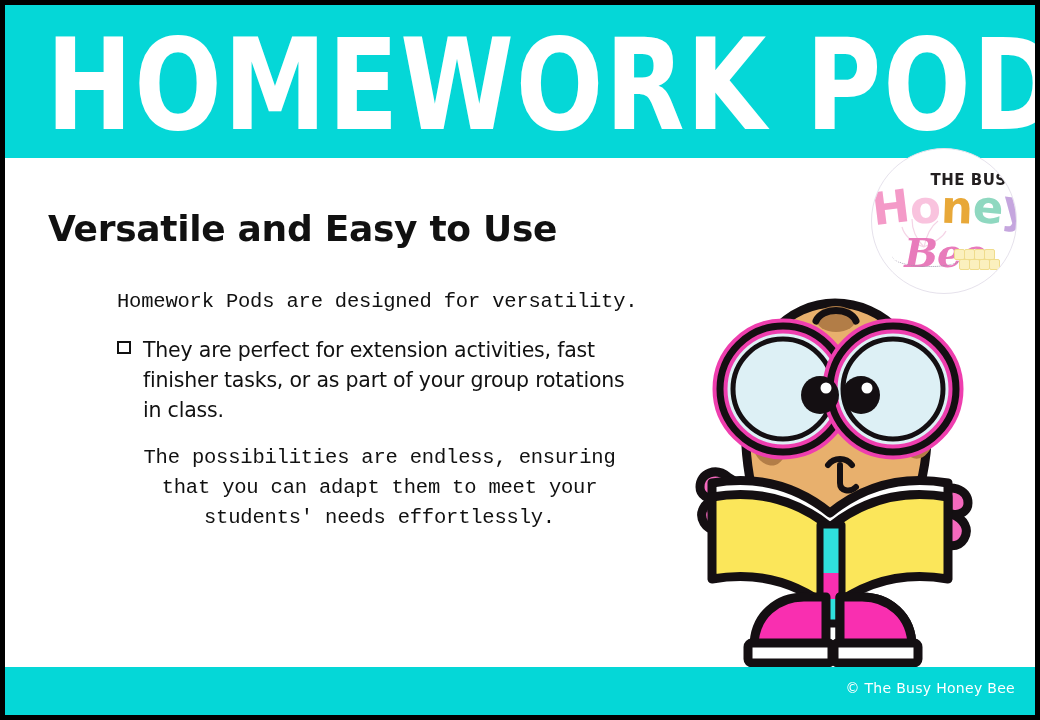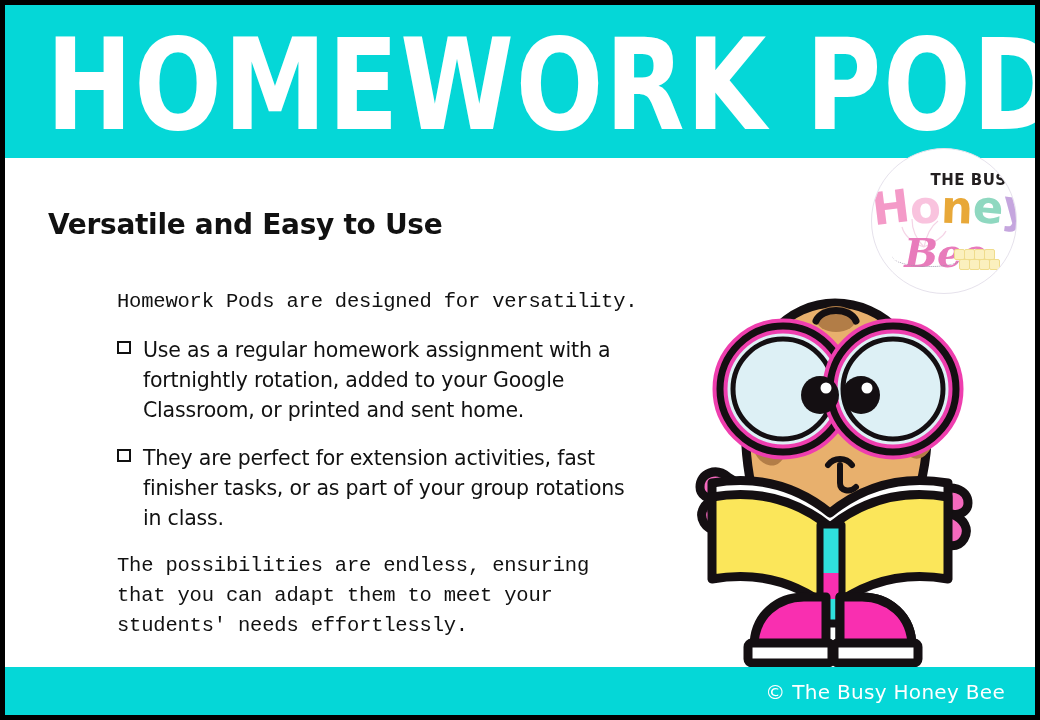--- a/index.html
+++ b/index.html
@@ -50,40 +50,40 @@
     white-space: nowrap;
   }
 
   
   .section-heading {
     position: absolute;
     left: 43px;
     top: 203px;
     font-family: "DejaVu Sans", sans-serif;
     font-weight: 700;
-    font-size: 28px;
+    font-size: 36px;
     letter-spacing: -0.3px;
     color: #111111;
   }
 
   
   .body-copy {
     position: absolute;
     left: 112px;
     top: 282px;
     width: 525px;
     font-family: "DejaVu Sans", sans-serif;
     font-size: 20.5px;
     line-height: 30px;
     color: #111111;
     letter-spacing: -0.2px;
   }
 
   .para { margin-bottom: 18px; font-family: Liberation Mono, monospace; }
-  .para.last { margin-bottom: 0; }
+  .para.last { margin-bottom: 0; text-align: center; }
 
   .bullet-item {
     position: relative;
     padding-left: 26px;
     margin-bottom: 18px;
   }
 
   .bullet-box {
     position: absolute;
     left: 0;
@@ -208,47 +208,43 @@
     position: absolute;
     left: 0;
     bottom: 0;
     width: 1030px;
     height: 48px;
     background: #05D7D7;
   }
 
   .footer-credit {
     position: absolute;
-    right: 30px;
+    right: 20px;
     top: 13px;
     color: #ffffff;
     font-family: "DejaVu Sans", sans-serif;
-    font-size: 20px;
+    font-size: 14px;
     letter-spacing: 0.3px;
   }
 </style>
 </head>
 <body>
 
 <div class="slide">
 
   <div class="banner">
     <div class="banner-title">HOMEWORK POD</div>
   </div>
 
   <div class="section-heading">Versatile and Easy to Use</div>
 
   <div class="body-copy">
 
     <div class="para">Homework Pods are designed for versatility.</div>
 
-    <div class="bullet-item">
-      <span class="bullet-box"></span>
-      <span>Use as a regular homework assignment with a fortnightly rotation, added to your Google Classroom, or printed and sent home.</span>
-    </div>
 
     <div class="bullet-item">
       <span class="bullet-box"></span>
       <span>They are perfect for extension activities, fast finisher tasks, or as part of your group rotations in class.</span>
     </div>
 
     <div class="para last">The possibilities are endless, ensuring that you can adapt them to meet your students' needs effortlessly.</div>
   </div>
 
   <div class="logo">

